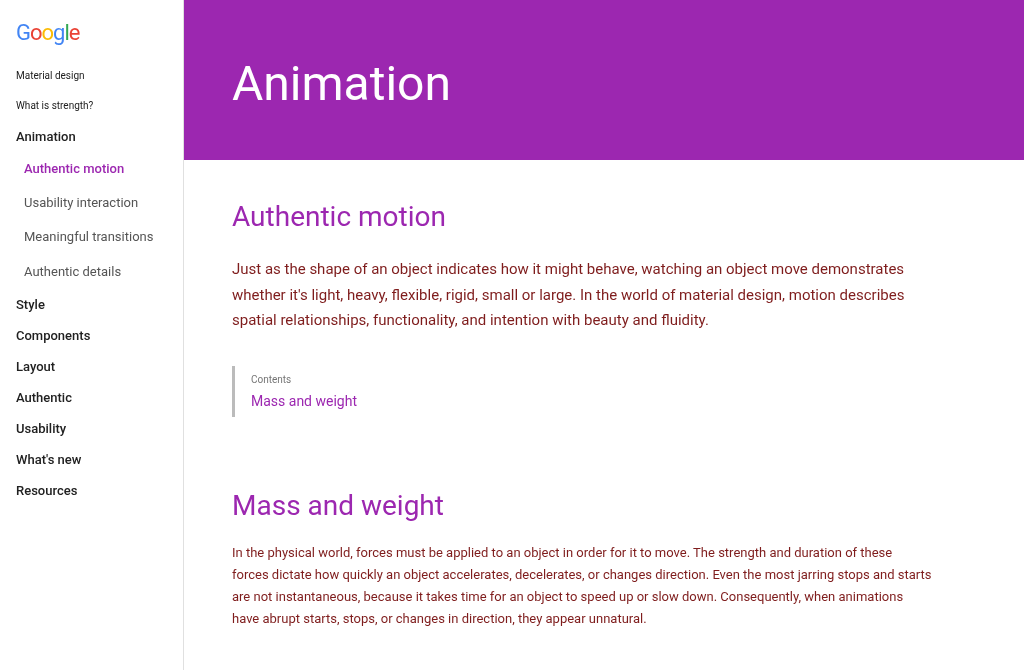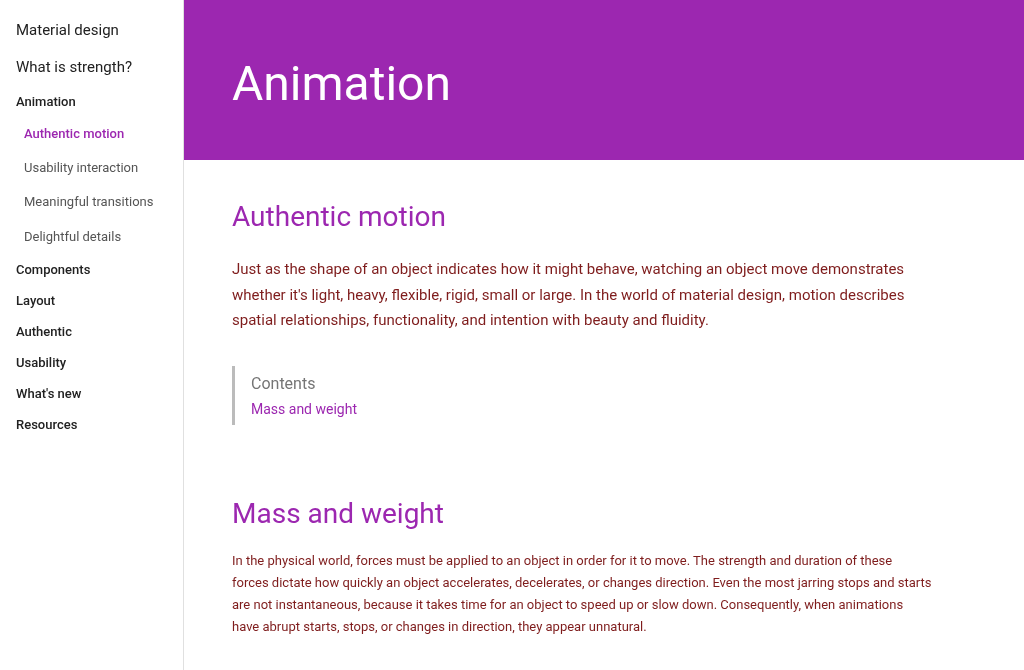--- a/index.html
+++ b/index.html
@@ -28,21 +28,21 @@
     .google-logo span.g { color: #4285F4; }
     .google-logo span.o1 { color: #EA4335; }
     .google-logo span.o2 { color: #FBBC05; }
     .google-logo span.g2 { color: #4285F4; }
     .google-logo span.l { color: #34A853; }
     .google-logo span.e { color: #EA4335; }
 
     .nav-section-item {
       display: block;
       padding: 8px 16px;
-      font-size: 15px;
+      font-size: 10px;
       color: #212121;
       cursor: pointer;
       text-decoration: none;
       line-height: 1.4;
     }
     .nav-section-item.active { color: #9C27B0; font-weight: 500; padding-left: 20px; }
     .nav-section-item.sub { padding-left: 24px; color: #555; font-size: 13px; }
     .nav-section-item.sub.active { color: #9C27B0; }
     .nav-header {
       padding: 8px 16px;
@@ -94,21 +94,21 @@
       margin-bottom: 32px;
       max-width: 700px;
     }
 
     .contents-box {
       border-left: 3px solid #bbb;
       padding: 8px 16px;
       margin-bottom: 40px;
     }
     .contents-label {
-      font-size: 16px;
+      font-size: 10px;
       color: #757575;
       margin-bottom: 8px;
     }
     .contents-link {
       font-size: 14px;
       color: #9C27B0;
       cursor: pointer;
       text-decoration: none;
       display: block;
     }
@@ -128,28 +128,34 @@
       font-size: 13px;
       color: #7f1d1d;
       line-height: 1.7;
       max-width: 700px;
     }
   </style>
 </head>
 <body>
 
 <nav id="sidebar">
+  <div class="sidebar-logo">
+    <span class="google-logo">
+      <span class="g">G</span><span class="o1">o</span><span class="o2">o</span><span class="g2">g</span><span class="l">l</span><span class="e">e</span>
+    </span>
+  </div>
 
   <a class="nav-section-item">Material design</a>
   <a class="nav-section-item">What is strength?</a>
   <div class="nav-header">Animation</div>
   <a class="nav-section-item sub active">Authentic motion</a>
   <a class="nav-section-item sub">Usability interaction</a>
   <a class="nav-section-item sub">Meaningful transitions</a>
-  <a class="nav-section-item sub">Delightful details</a>
+  <a class="nav-section-item sub">Authentic details</a>
+  <div class="nav-header">Style</div>
   <div class="nav-header">Components</div>
   <div class="nav-header">Layout</div>
   <div class="nav-header">Authentic</div>
   <div class="nav-header">Usability</div>
   <div class="nav-header">What's new</div>
   <div class="nav-header">Resources</div>
 </nav>
 
 <main id="main">
   <div class="hero-banner">

